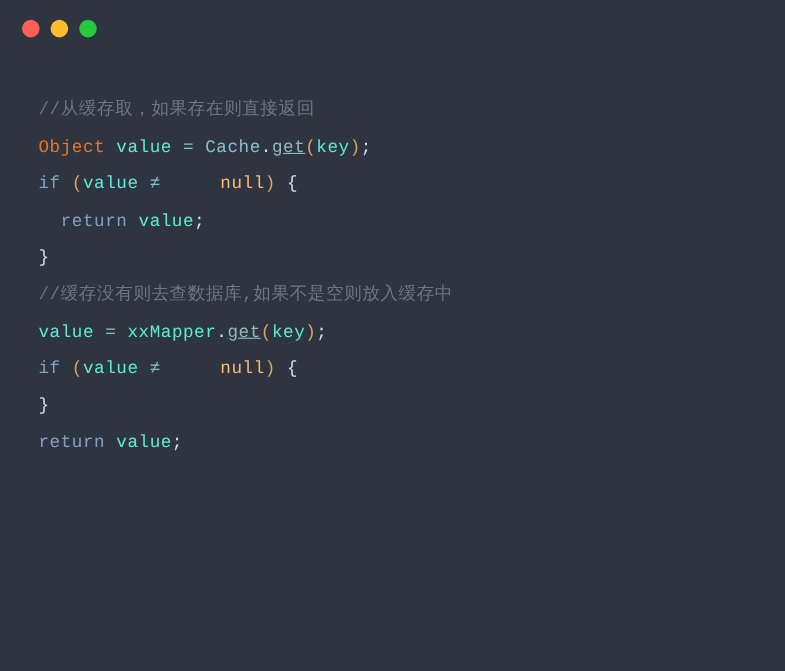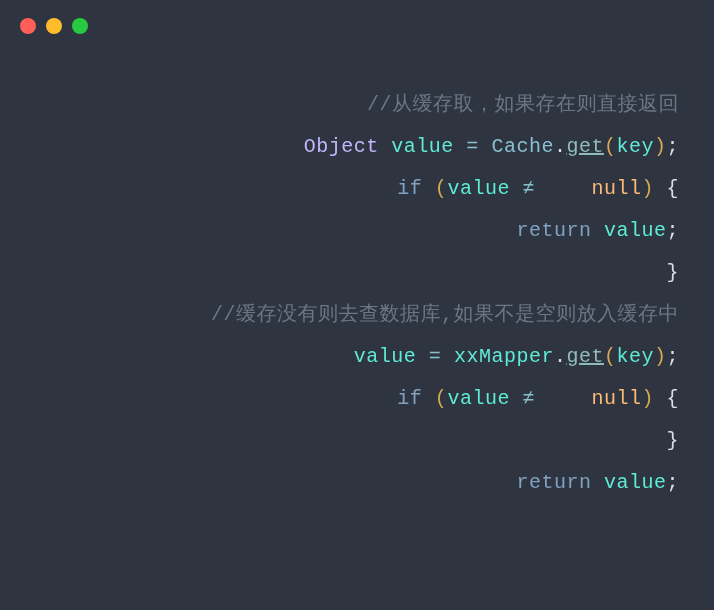--- a/index.html
+++ b/index.html
@@ -31,30 +31,29 @@
       width: 16px;
       height: 16px;
       border-radius: 50%;
     }
     .traffic-light.close { background: #ff5f56; }
     .traffic-light.minimize { background: #ffbd2e; }
     .traffic-light.maximize { background: #27c93f; }
     .code-area {
       padding: 40px 35px 20px 35px;
       line-height: 2.1;
-      font-size: 20px;
+      font-size: 16px;
       letter-spacing: 0.5px;
-      text-align: right;
     }
     .line {
       white-space: pre;
       color: #d8dee9;
     }
     .tok-comment { color: #6b7687; }
-    .tok-type { color: #c4b5fd; }
+    .tok-type { color: #f97316; }
     .tok-ident { color: #5eead4; font-family: Liberation Mono, monospace; }
     .tok-punct { color: #d8dee9; }
     .tok-op { color: #88c0d0; }
     .tok-call { color: #8fbcbb; text-decoration: underline; }
     .tok-prop { color: #88c0d0; }
     .tok-keyword { color: #81a1c1; }
     .tok-null { color: #fdba74; margin-left: 44px; }
     .tok-paren { color: #d8a657; }
     .ne { font-style: italic; }
   </style>

